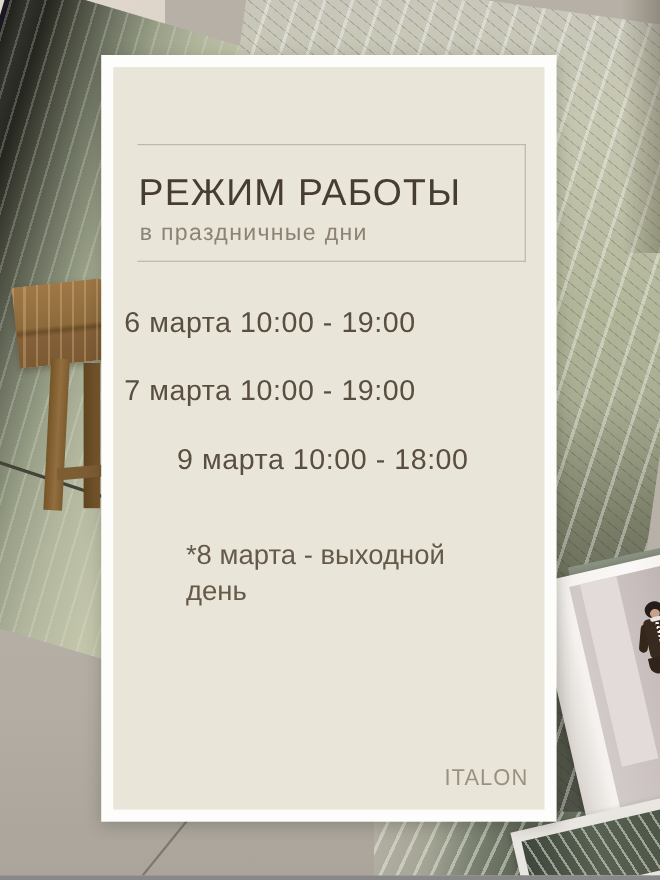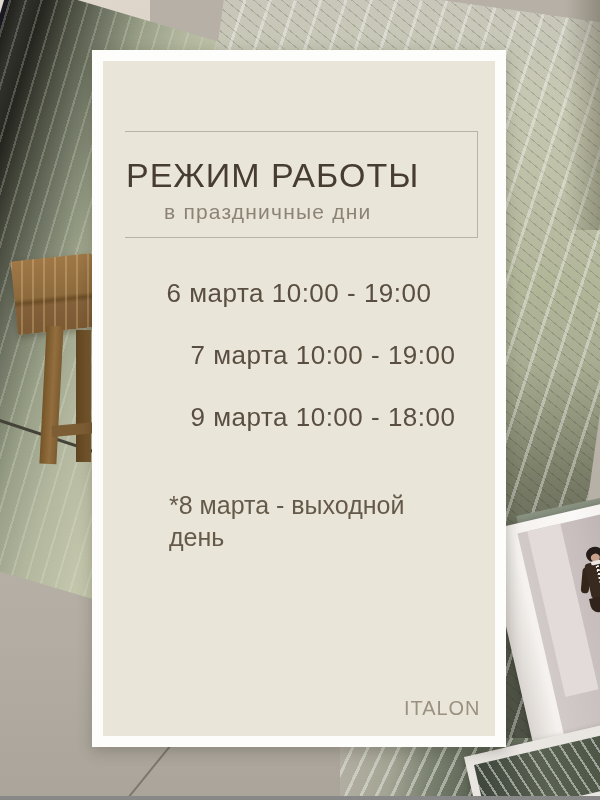--- a/index.html
+++ b/index.html
@@ -128,27 +128,27 @@
   .titlebox{
     left:22px;top:70px;width:353px;height:107px;
     border:1px solid #bab3a3;border-left:none;
   }
   .title{
     left:1px;top:24px;width:350px;
     font-size:34px;letter-spacing:1px;color:#473c30;font-weight:500;white-space:nowrap;
   }
   .subtitle{
     left:2px;top:68px;width:350px;
-    font-size:21px;letter-spacing:1.2px;color:#8d8375;margin-left:37px;
+    font-size:21px;letter-spacing:1.2px;color:#8d8375;
   }
   .schedule-row{
-    left:0;width:392px;text-align:center;white-space:nowrap;
+    left:10px;width:392px;text-align:left;white-space:nowrap;
     font-size:26px;letter-spacing:0.5px;color:#594e40;
   }
-  .row-0{top:217px;} .row-1{top:279px;margin-left:24px;} .row-2{top:341px;padding-left:48px;}
+  .row-0{top:217px;} .row-1{top:279px;} .row-2{top:341px;padding-left:48px;}
   .note{
     left:66px;top:428px;width:260px;
     font-size:25px;line-height:32px;color:#655a4a;
   }
   .brand{
     right:15px;bottom:16px;
     font-size:21px;letter-spacing:1px;color:#9a9181;font-weight:500;
     transform:scaleX(0.95);transform-origin:100% 50%;
   }
 </style>

